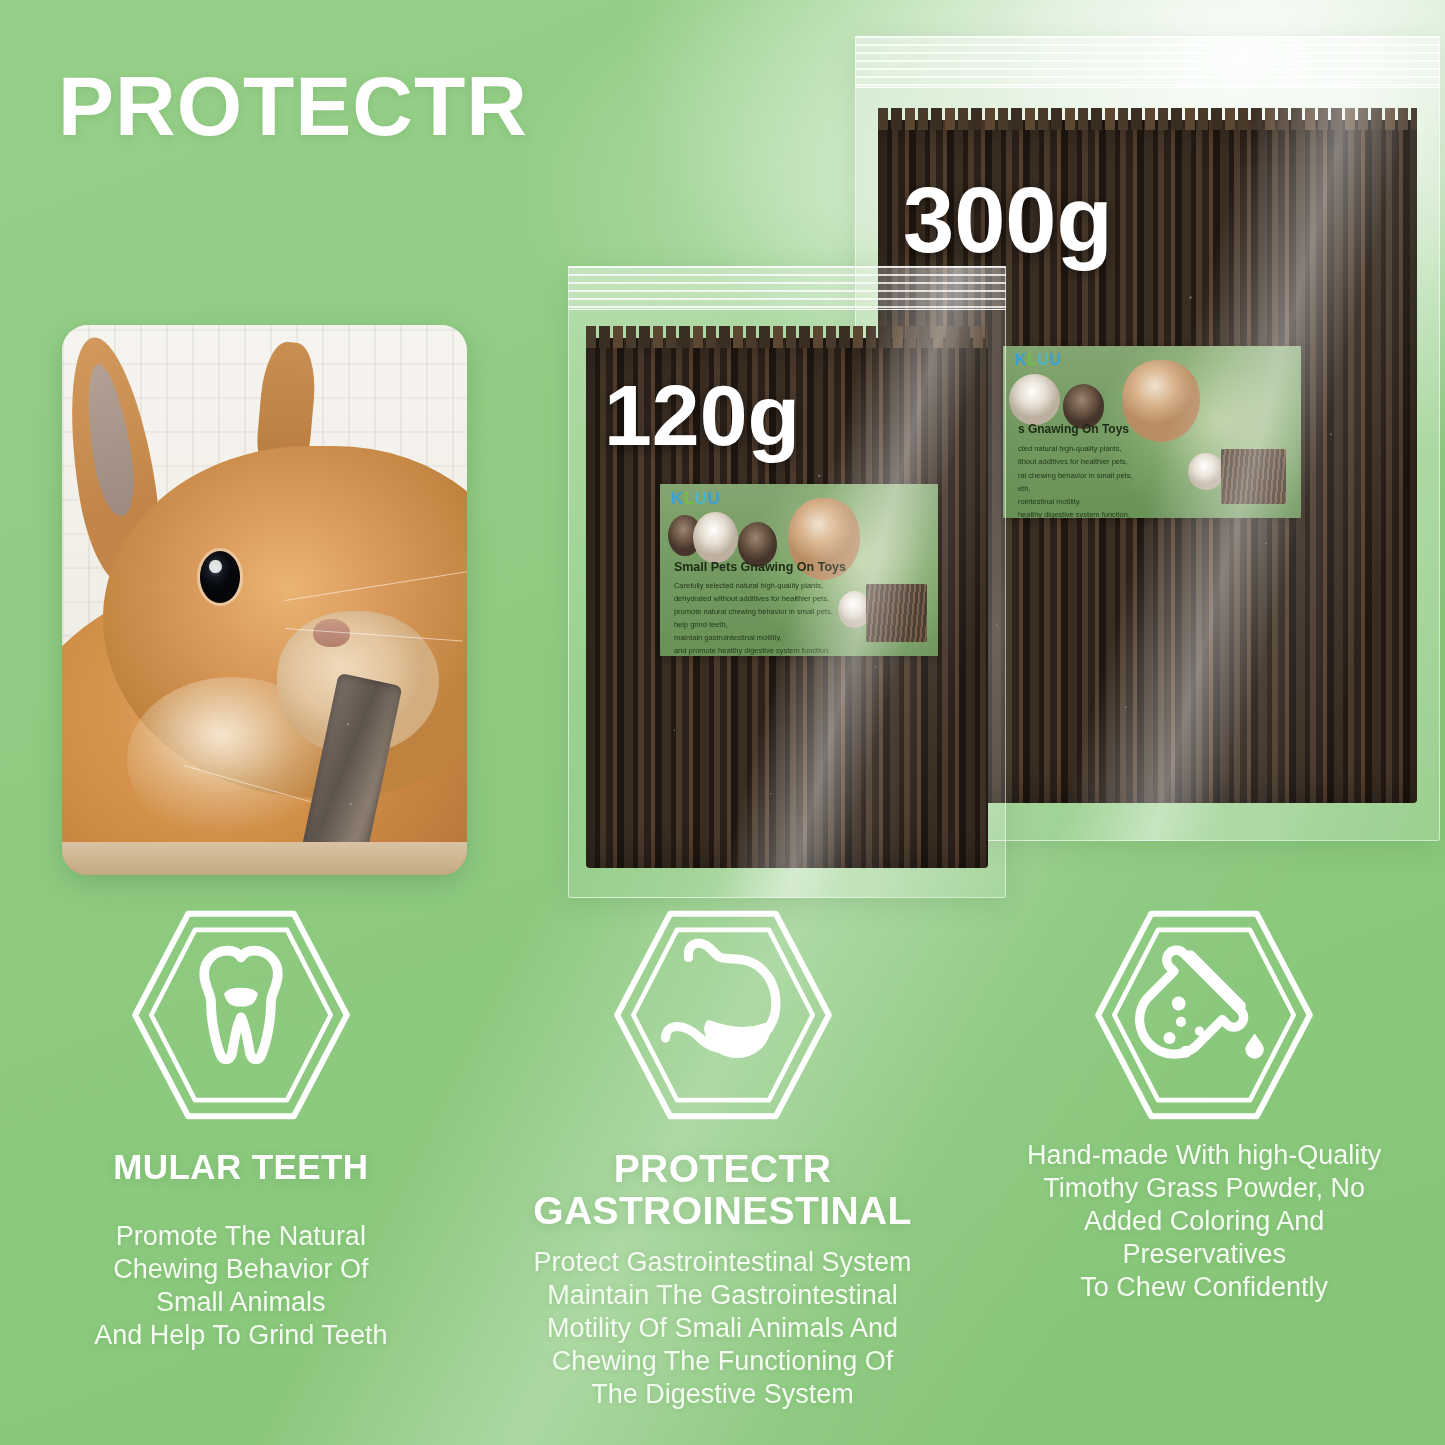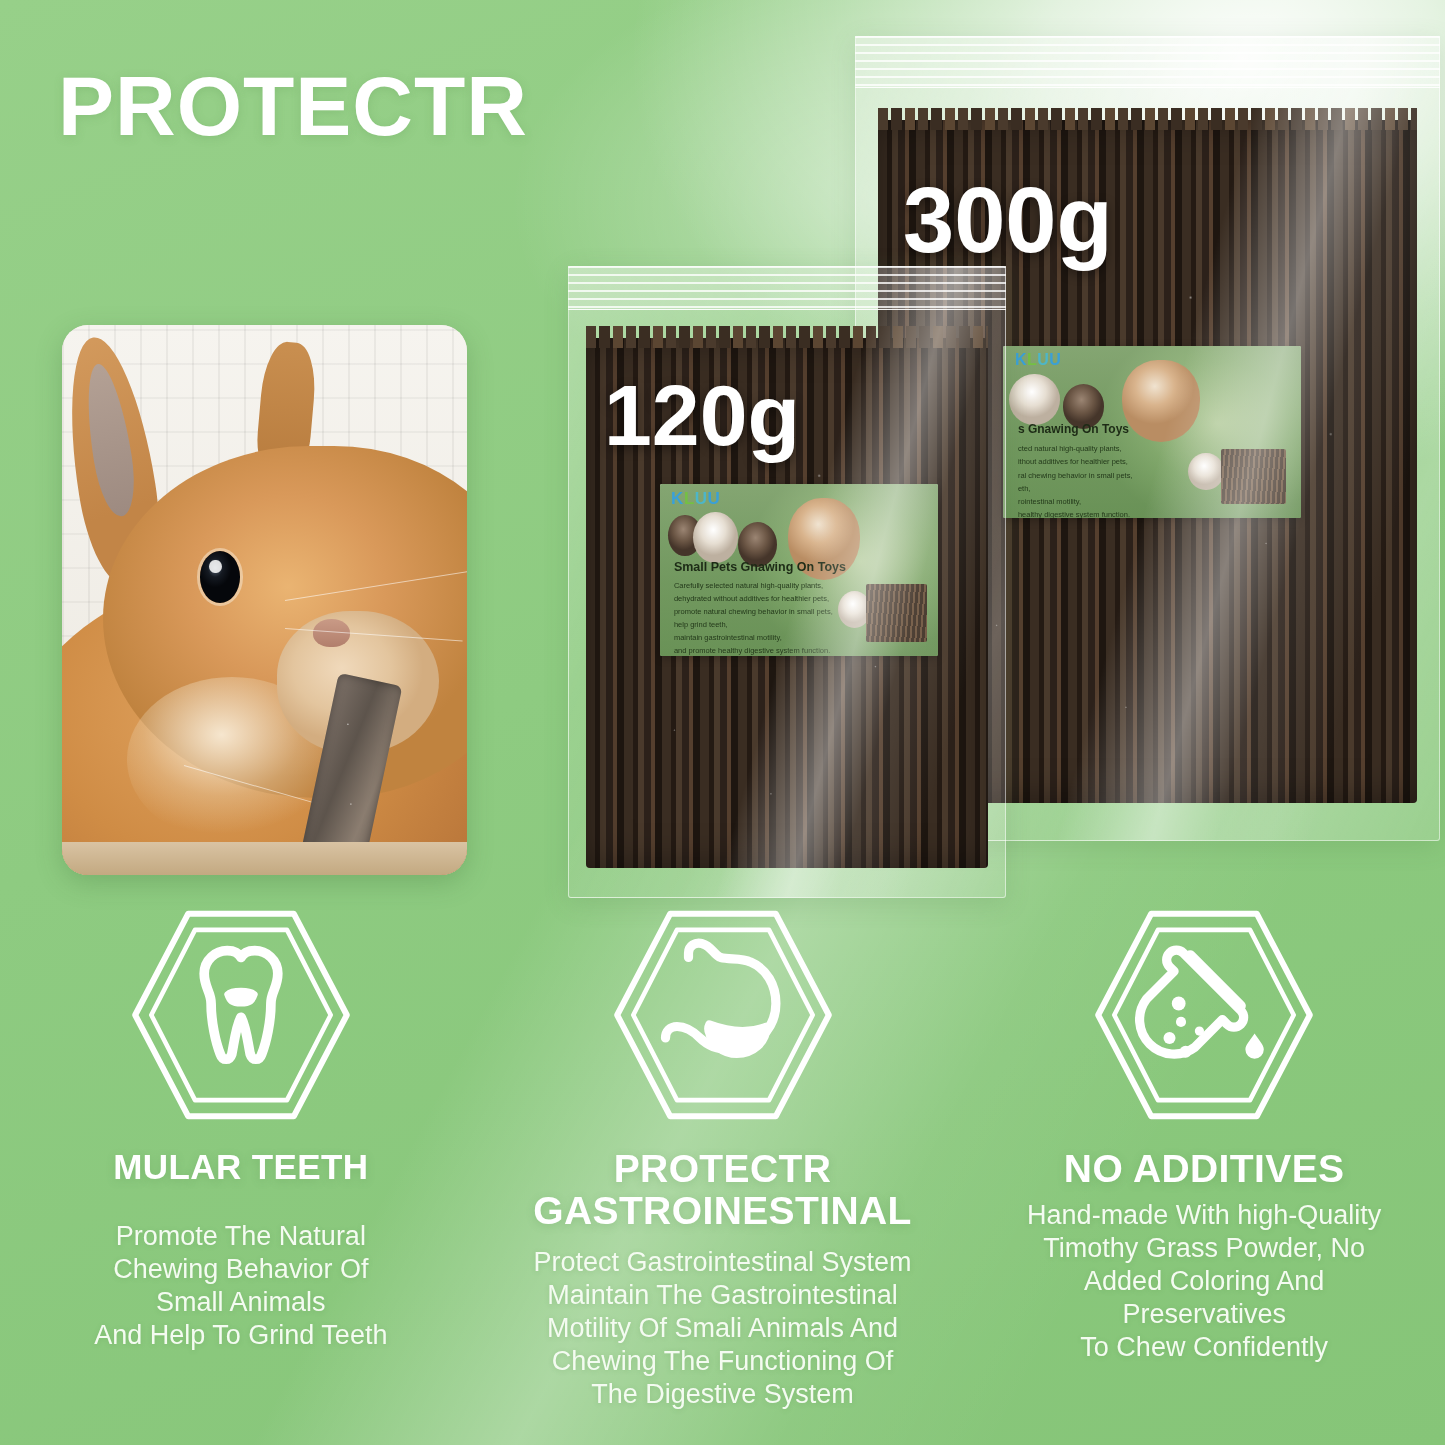--- a/index.html
+++ b/index.html
@@ -372,21 +372,20 @@
         <path d="M43 25c-2-2-5-2-7 0s-2 5 0 7l24 24c2 2 5 2 7 0s2-5 0-7z" stroke-width="0" fill="none"></path>
         <path d="M41 23a4 4 0 0 0-6 6l2 2-12 12a15 15 0 0 0 21 21l12-12 2 2a4 4 0 0 0 6-6z" stroke-width="4"></path>
         <circle cx="35" cy="60" r="2.6" fill="#ffffff" stroke-width="0"></circle>
         <circle cx="42" cy="66" r="2.6" fill="#ffffff" stroke-width="0"></circle>
         <circle cx="40" cy="53" r="2.2" fill="#ffffff" stroke-width="0"></circle>
         <circle cx="48" cy="57" r="2" fill="#ffffff" stroke-width="0"></circle>
         <circle cx="39" cy="45" r="3" fill="#ffffff" stroke-width="0"></circle>
         <path d="M72 58c2 3 4 5 4 7a4 4 0 0 1-8 0c0-2 2-4 4-7z" stroke-width="0" fill="#ffffff"></path>
       </svg>
     </div>
-    <div class="feat-title">NO ADDITIVES</div>
     <div class="feat-body">Hand-made With high-Quality
 Timothy Grass Powder, No
 Added Coloring And
 Preservatives
 To Chew Confidently</div>
   </div>
 
 </div>
 
 </body></html>

